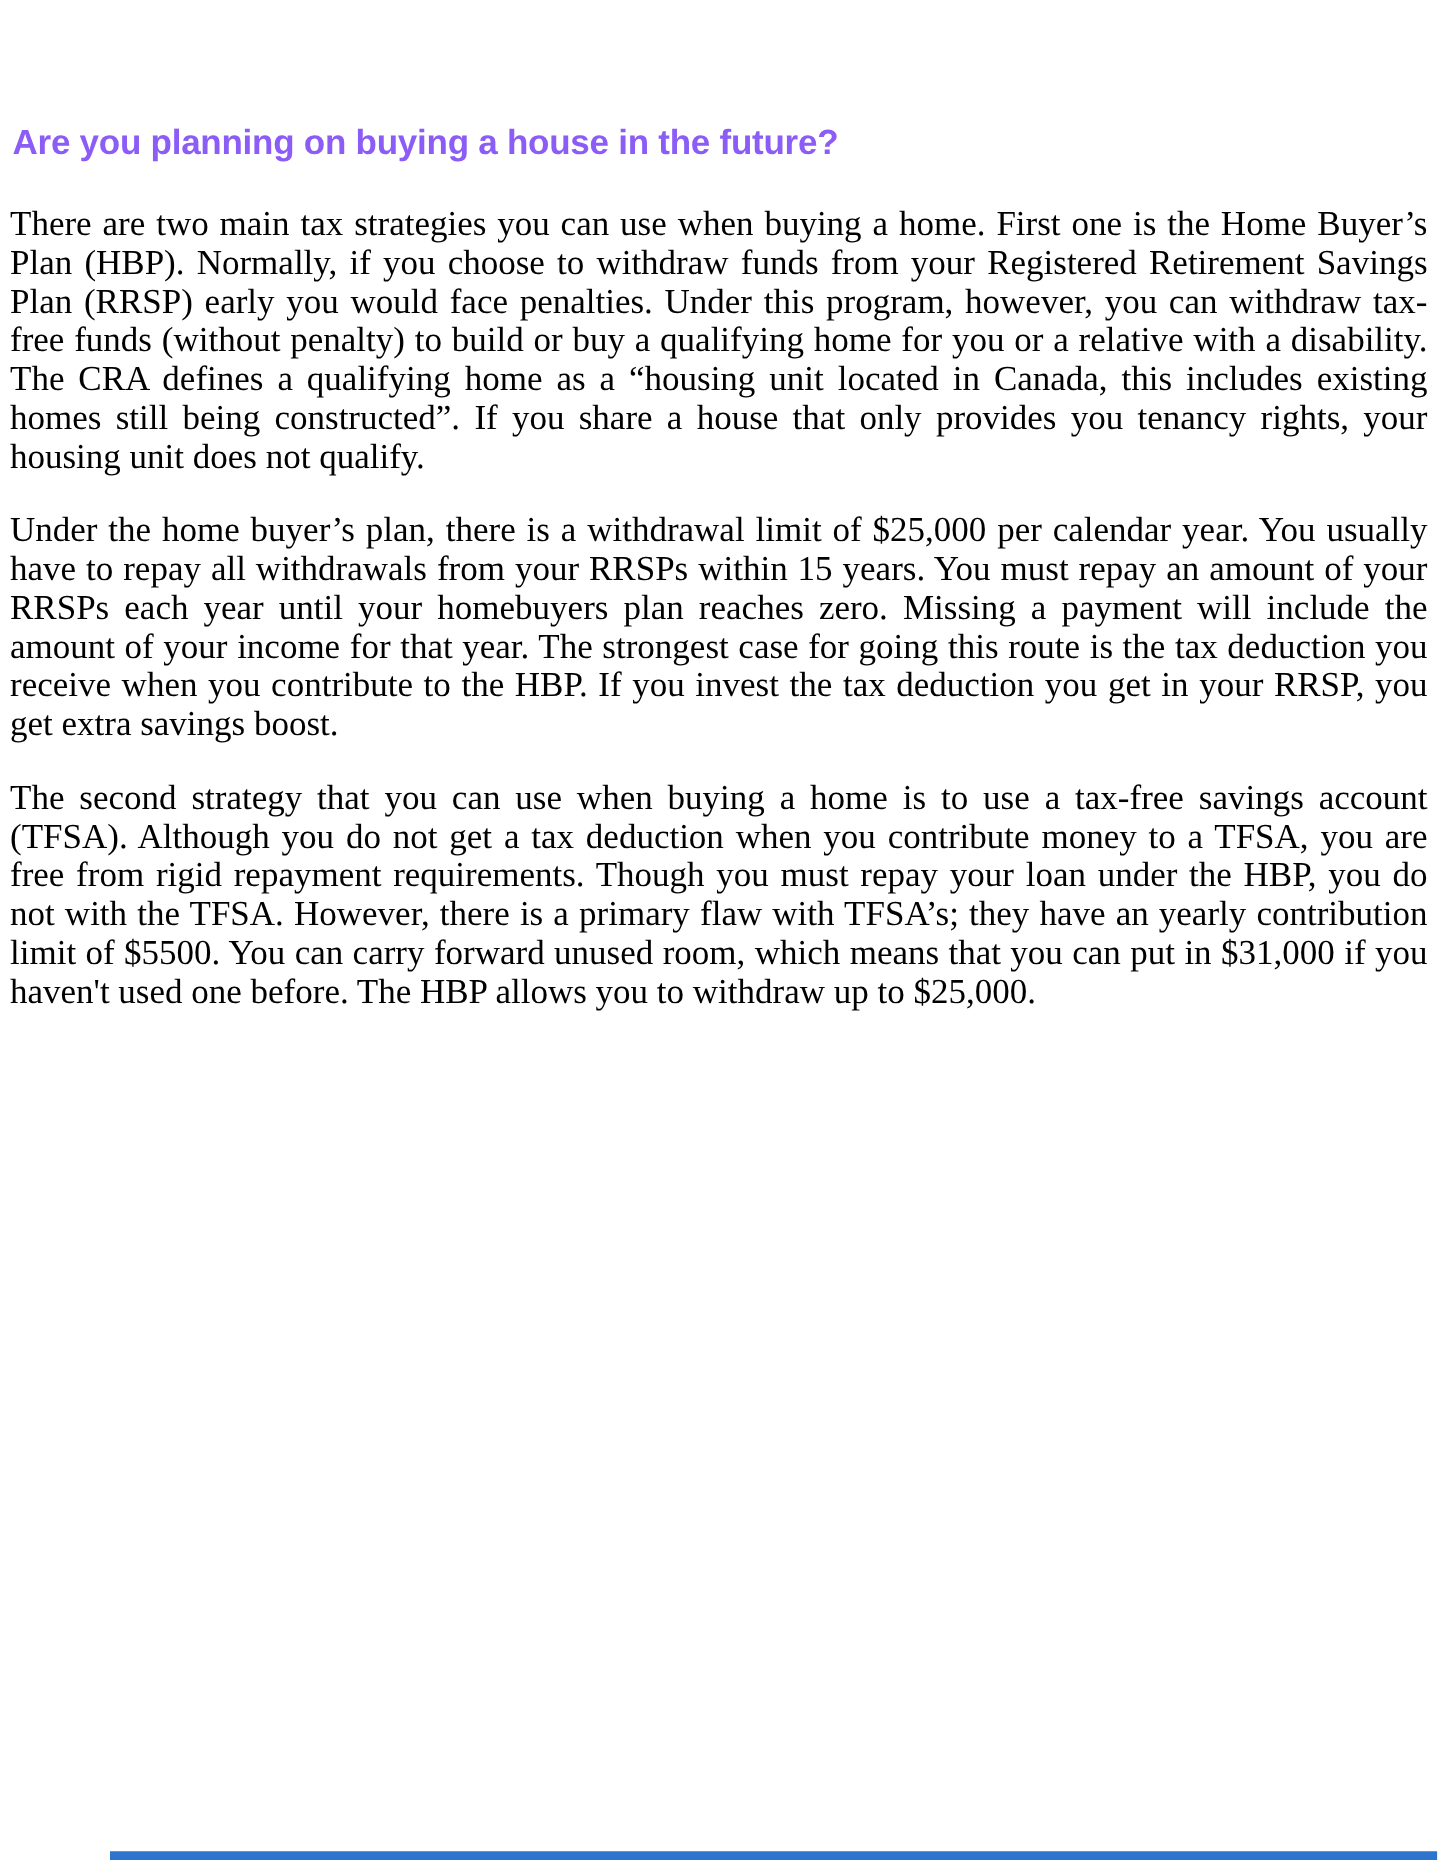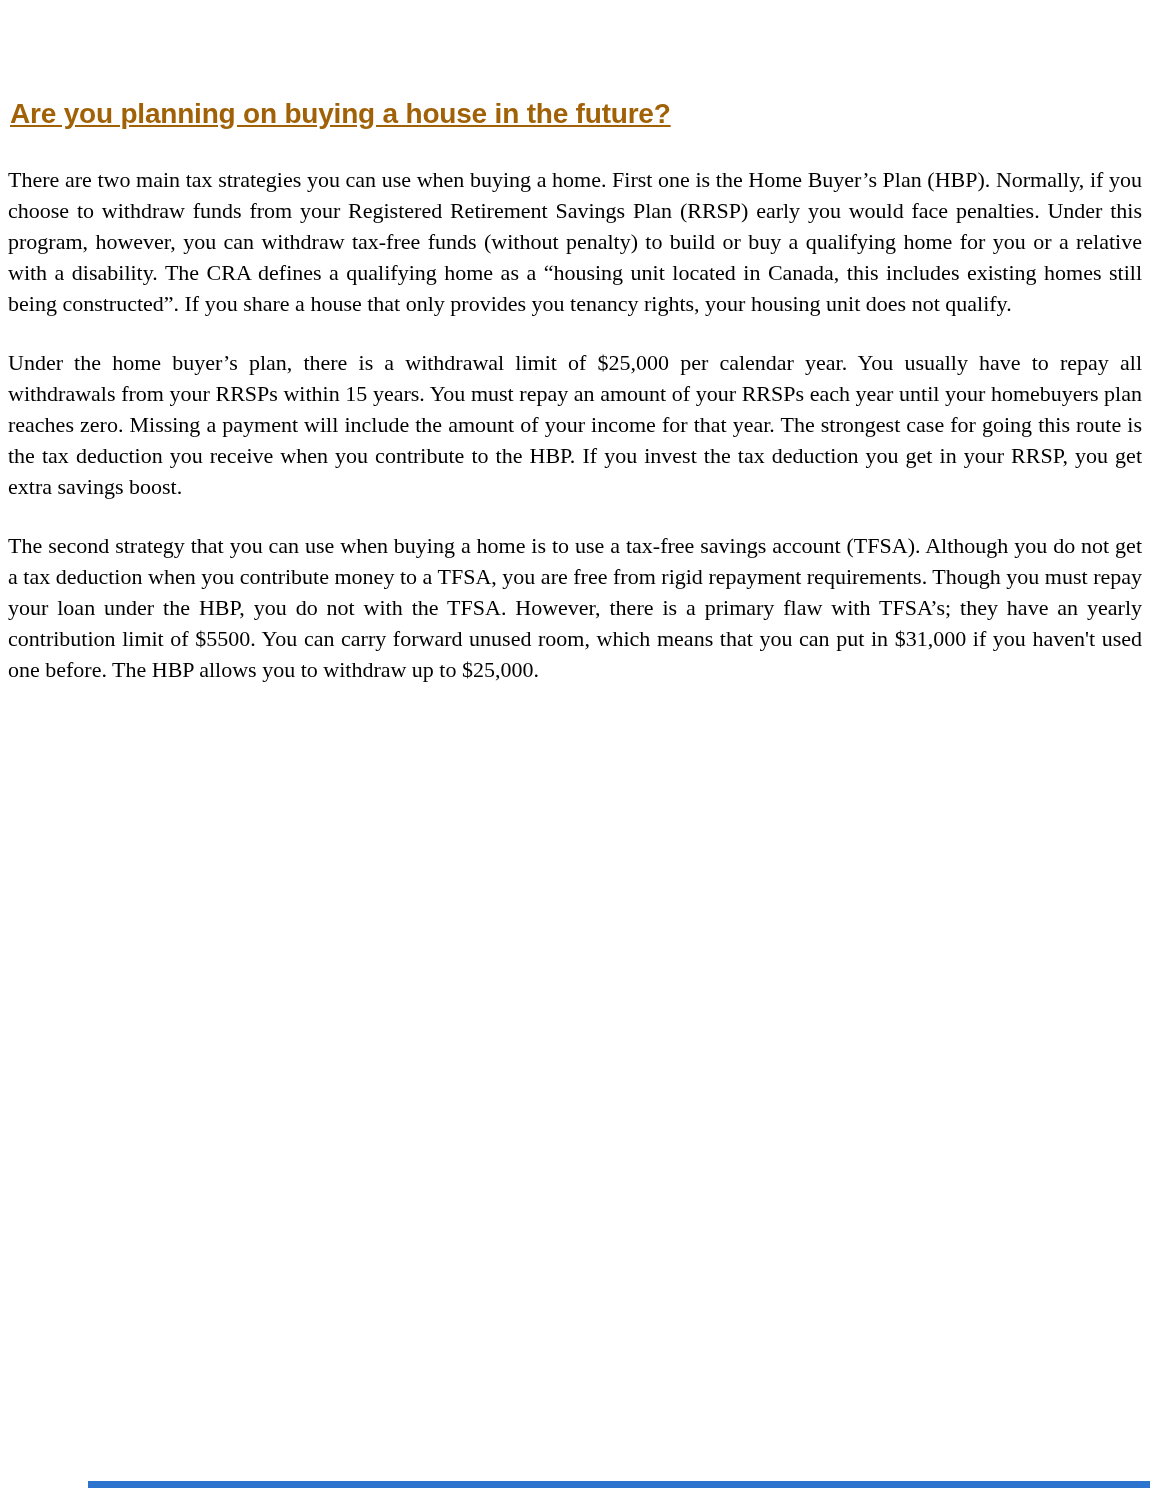--- a/index.html
+++ b/index.html
@@ -16,27 +16,26 @@
   }
   .content {
     padding: 97px 8px 0 8px;
   }
   .doc-heading {
     font-family: "Liberation Sans", "DejaVu Sans", sans-serif;
     font-size: 28px;
     font-weight: 700;
     line-height: 34px;
     letter-spacing: -0.2px;
-    color: #a16207;
+    color: #8b5cf6;
     margin: 0 2px 33px 2px;
-    text-decoration: underline;
   }
   .doc-paragraph {
     font-family: "Liberation Serif", "DejaVu Serif", serif;
-    font-size: 22px;
+    font-size: 28px;
     line-height: 31px;
     text-align: justify;
     color: #000000;
     margin: 0 0 28px 0;
   }
   .bottom-accent-bar {
     position: absolute;
     bottom: 0;
     left: 88px;
     right: 0;

